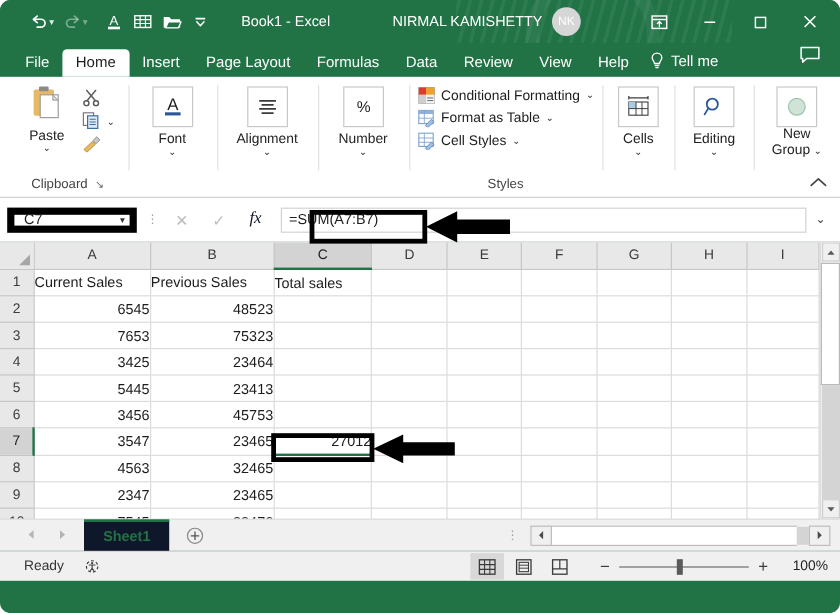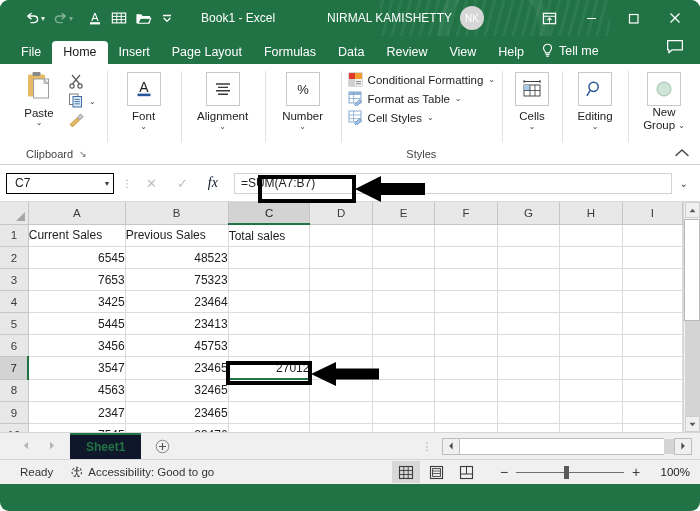--- a/index.html
+++ b/index.html
@@ -206,21 +206,21 @@
   .fbar {
     height: 30px;
     background: #ffffff;
     display: flex; align-items: center;
     padding: 3px 6px 3px 6px;
     border-bottom: 1px solid #d9d9d9;
     position: relative;
   }
   .namebox {
     width: 108px; height: 21px;
-    border: 1px solid #000000;
+    border: 6px solid #000000;
     background: #fff;
     display: flex; align-items: center;
     padding: 0 4px 0 8px;
     font-size: 12px; color: #1d1d1d;
     box-sizing: border-box;
   }
   .namebox .nb-caret { margin-left: auto; font-size: 8px; color: #333; }
   .vdots { color:#9a9a9a; font-size:10px; padding:0 8px; letter-spacing:0; }
   .fb-icons { display:flex; align-items:center; gap: 20px; padding: 0 16px 0 6px; }
   .fb-ico { font-size: 13px; color: #bdbdbd; }
@@ -906,21 +906,20 @@
   </div>
 
   <div class="statusbar">
     <span class="sb-ready">Ready</span>
     <span class="sb-acc">
       <svg width="13" height="13" viewBox="0 0 14 14">
         <circle cx="6.2" cy="6.5" r="5.1" fill="none" stroke="#3b3b3b" stroke-width="1.1" stroke-dasharray="2.5 2"></circle>
         <circle cx="6.2" cy="3.5" r="1" fill="#3b3b3b"></circle>
         <path d="M3.6 5.2h5.2M6.2 5.2v3M6.2 8.2 4.6 10.4M6.2 8.2 7.8 10.4" stroke="#3b3b3b" stroke-width="1" fill="none" stroke-linecap="round"></path>
       </svg>
-      <span>Accessibility: Good to go</span>
     </span>
 
     <div class="sb-right">
       <div class="view-btn active">
         <svg width="16" height="15" viewBox="0 0 16 15">
           <rect x="1.5" y="1.5" width="13" height="12" fill="none" stroke="#3b3b3b" stroke-width="1.1"></rect>
           <line x1="1.5" y1="5.5" x2="14.5" y2="5.5" stroke="#3b3b3b" stroke-width=".9"></line>
           <line x1="1.5" y1="9.5" x2="14.5" y2="9.5" stroke="#3b3b3b" stroke-width=".9"></line>
           <line x1="5.8" y1="1.5" x2="5.8" y2="13.5" stroke="#3b3b3b" stroke-width=".9"></line>
           <line x1="10.2" y1="1.5" x2="10.2" y2="13.5" stroke="#3b3b3b" stroke-width=".9"></line>

